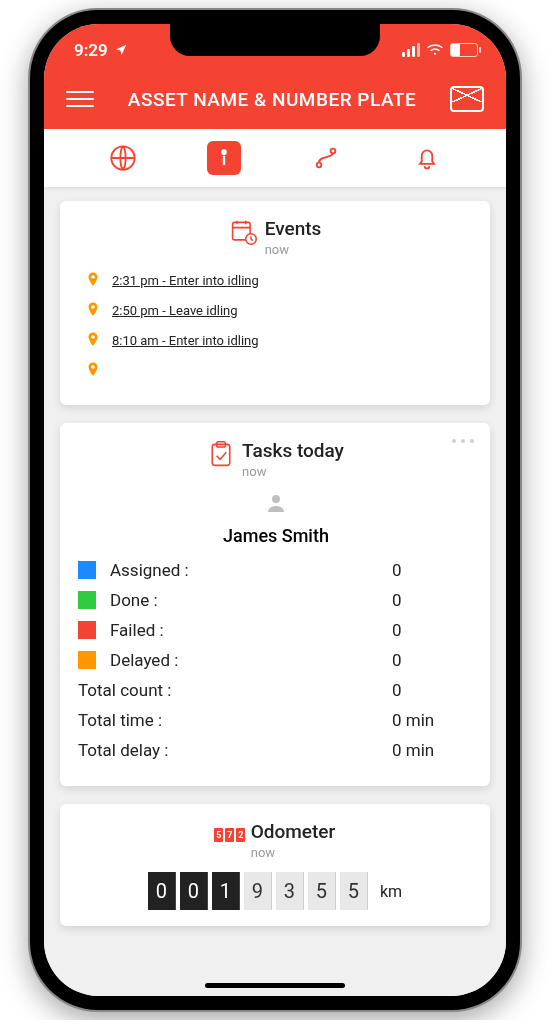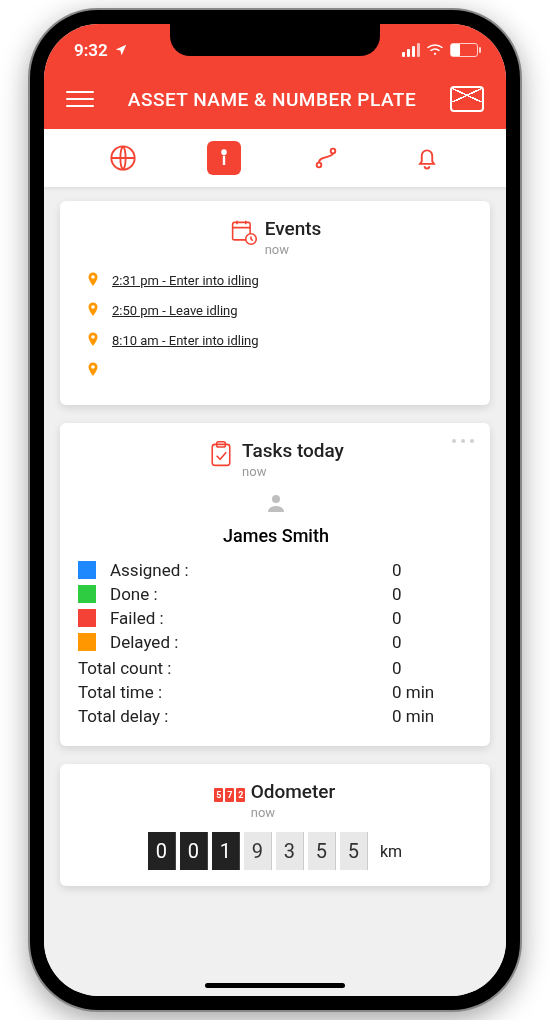--- a/index.html
+++ b/index.html
@@ -105,21 +105,21 @@
   .card-head-icon { width:30px; height:30px; flex-shrink:0; display:flex; align-items:center; justify-content:center;}
   .card-head-icon svg { width:28px; height:28px; }
   .card-title { font-size:19px; font-weight:500; color:#222; }
   .card-sub { font-size:13px; color:#9a9a9a; margin-top:2px;}
   .event-item { display:flex; align-items:center; gap:10px; margin:8px 0 8px 6px;}
   .pin { width:18px; height:22px; }
   .event-text { font-size:13px; color:#222; text-decoration:underline; }
   .dots { position:absolute; right:16px; top:16px; display:flex; gap:5px;}
   .dots span { width:4px; height:4px; border-radius:50%; background:#d0d0d0;}
   .person-row { display:flex; align-items:center; gap:10px; margin:6px 0 14px 2px;flex-direction:column;}
-  .task-row { display:flex; align-items:center; margin:4px 0; font-size:17px; color:#222;}
+  .task-row { display:flex; align-items:center; margin:10px 0; font-size:17px; color:#222;}
   .swatch { width:18px; height:18px; margin-right:14px; flex-shrink:0;}
   .sw-blue{background:#1e88ff}.sw-green{background:#2ecc40}.sw-red{background:#f44336}.sw-orange{background:#ff9800}
   .task-label { flex:1; }
   .task-val { width:80px; text-align:left; }
   .odo-icon { display:flex; gap:2px;}
   .odo-icon span { width:9px; height:14px; background:#f44333; display:flex; align-items:center; justify-content:center; color:#fff; font-size:9px; font-weight:700; border-radius:1px;}
   .odometer-roll { display:flex; justify-content:center; margin-top:8px; align-items:center; gap:4px;}
   .odo-digit { width:28px; height:38px; background:#222; color:#fff; font-size:20px; display:flex; align-items:center; justify-content:center; border-right:1px solid #444;}
   .odo-digit.light { background:#e8e8e8; color:#333; border-right:1px solid #ccc;}
   .odo-unit { font-size:16px; color:#222; margin-left:8px;}
@@ -127,21 +127,21 @@
 </style>
 </head>
 <body>
 
 <div class="phone-frame">
   <div class="phone-notch"></div>
   <div class="screen">
 
     <div class="status-bar">
       <div class="status-left">
-        <span>9:32</span>
+        <span>9:29</span>
         <svg width="14" height="14" viewBox="0 0 24 24" fill="#fff">
             <path d="M3 11l18-8-8 18-2-8-8-2z"></path>
           </svg>
       </div>
       <div class="status-right">
         <div class="sig-bars">
             <span></span>
             <span></span>
             <span></span>
             <span></span>

